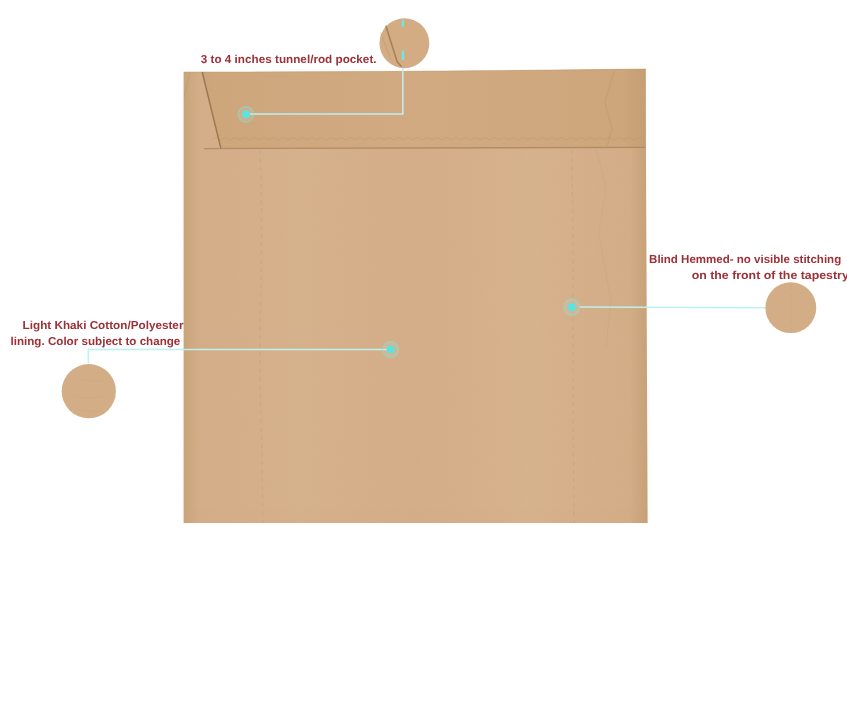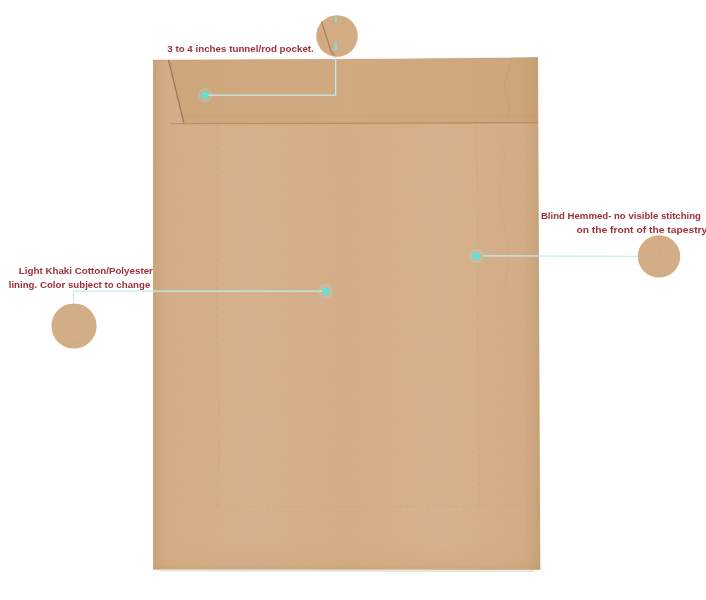--- a/index.html
+++ b/index.html
@@ -1,16 +1,16 @@
 <!DOCTYPE html>
 <html><head>
 <meta charset="utf-8">
 <style>
   html,body{margin:0;padding:0;background:#ffffff;}
-  .stage{position:relative;width:706px;height:600px;background:#ffffff;overflow:hidden;
+  .stage{position:relative;width:706px;height:436px;background:#ffffff;overflow:hidden;
          font-family:"Liberation Sans", sans-serif;}
   svg{position:absolute;left:0;top:0;}
   text{font-family:"Liberation Sans", sans-serif;font-weight:bold;fill:#9d3037;}
 </style>
 </head>
 <body>
 <div class="stage">
 <svg width="706" height="600" viewBox="0 0 706 600">
   <defs>
     <linearGradient id="bodyGrad" x1="0" y1="0" x2="1" y2="0">

